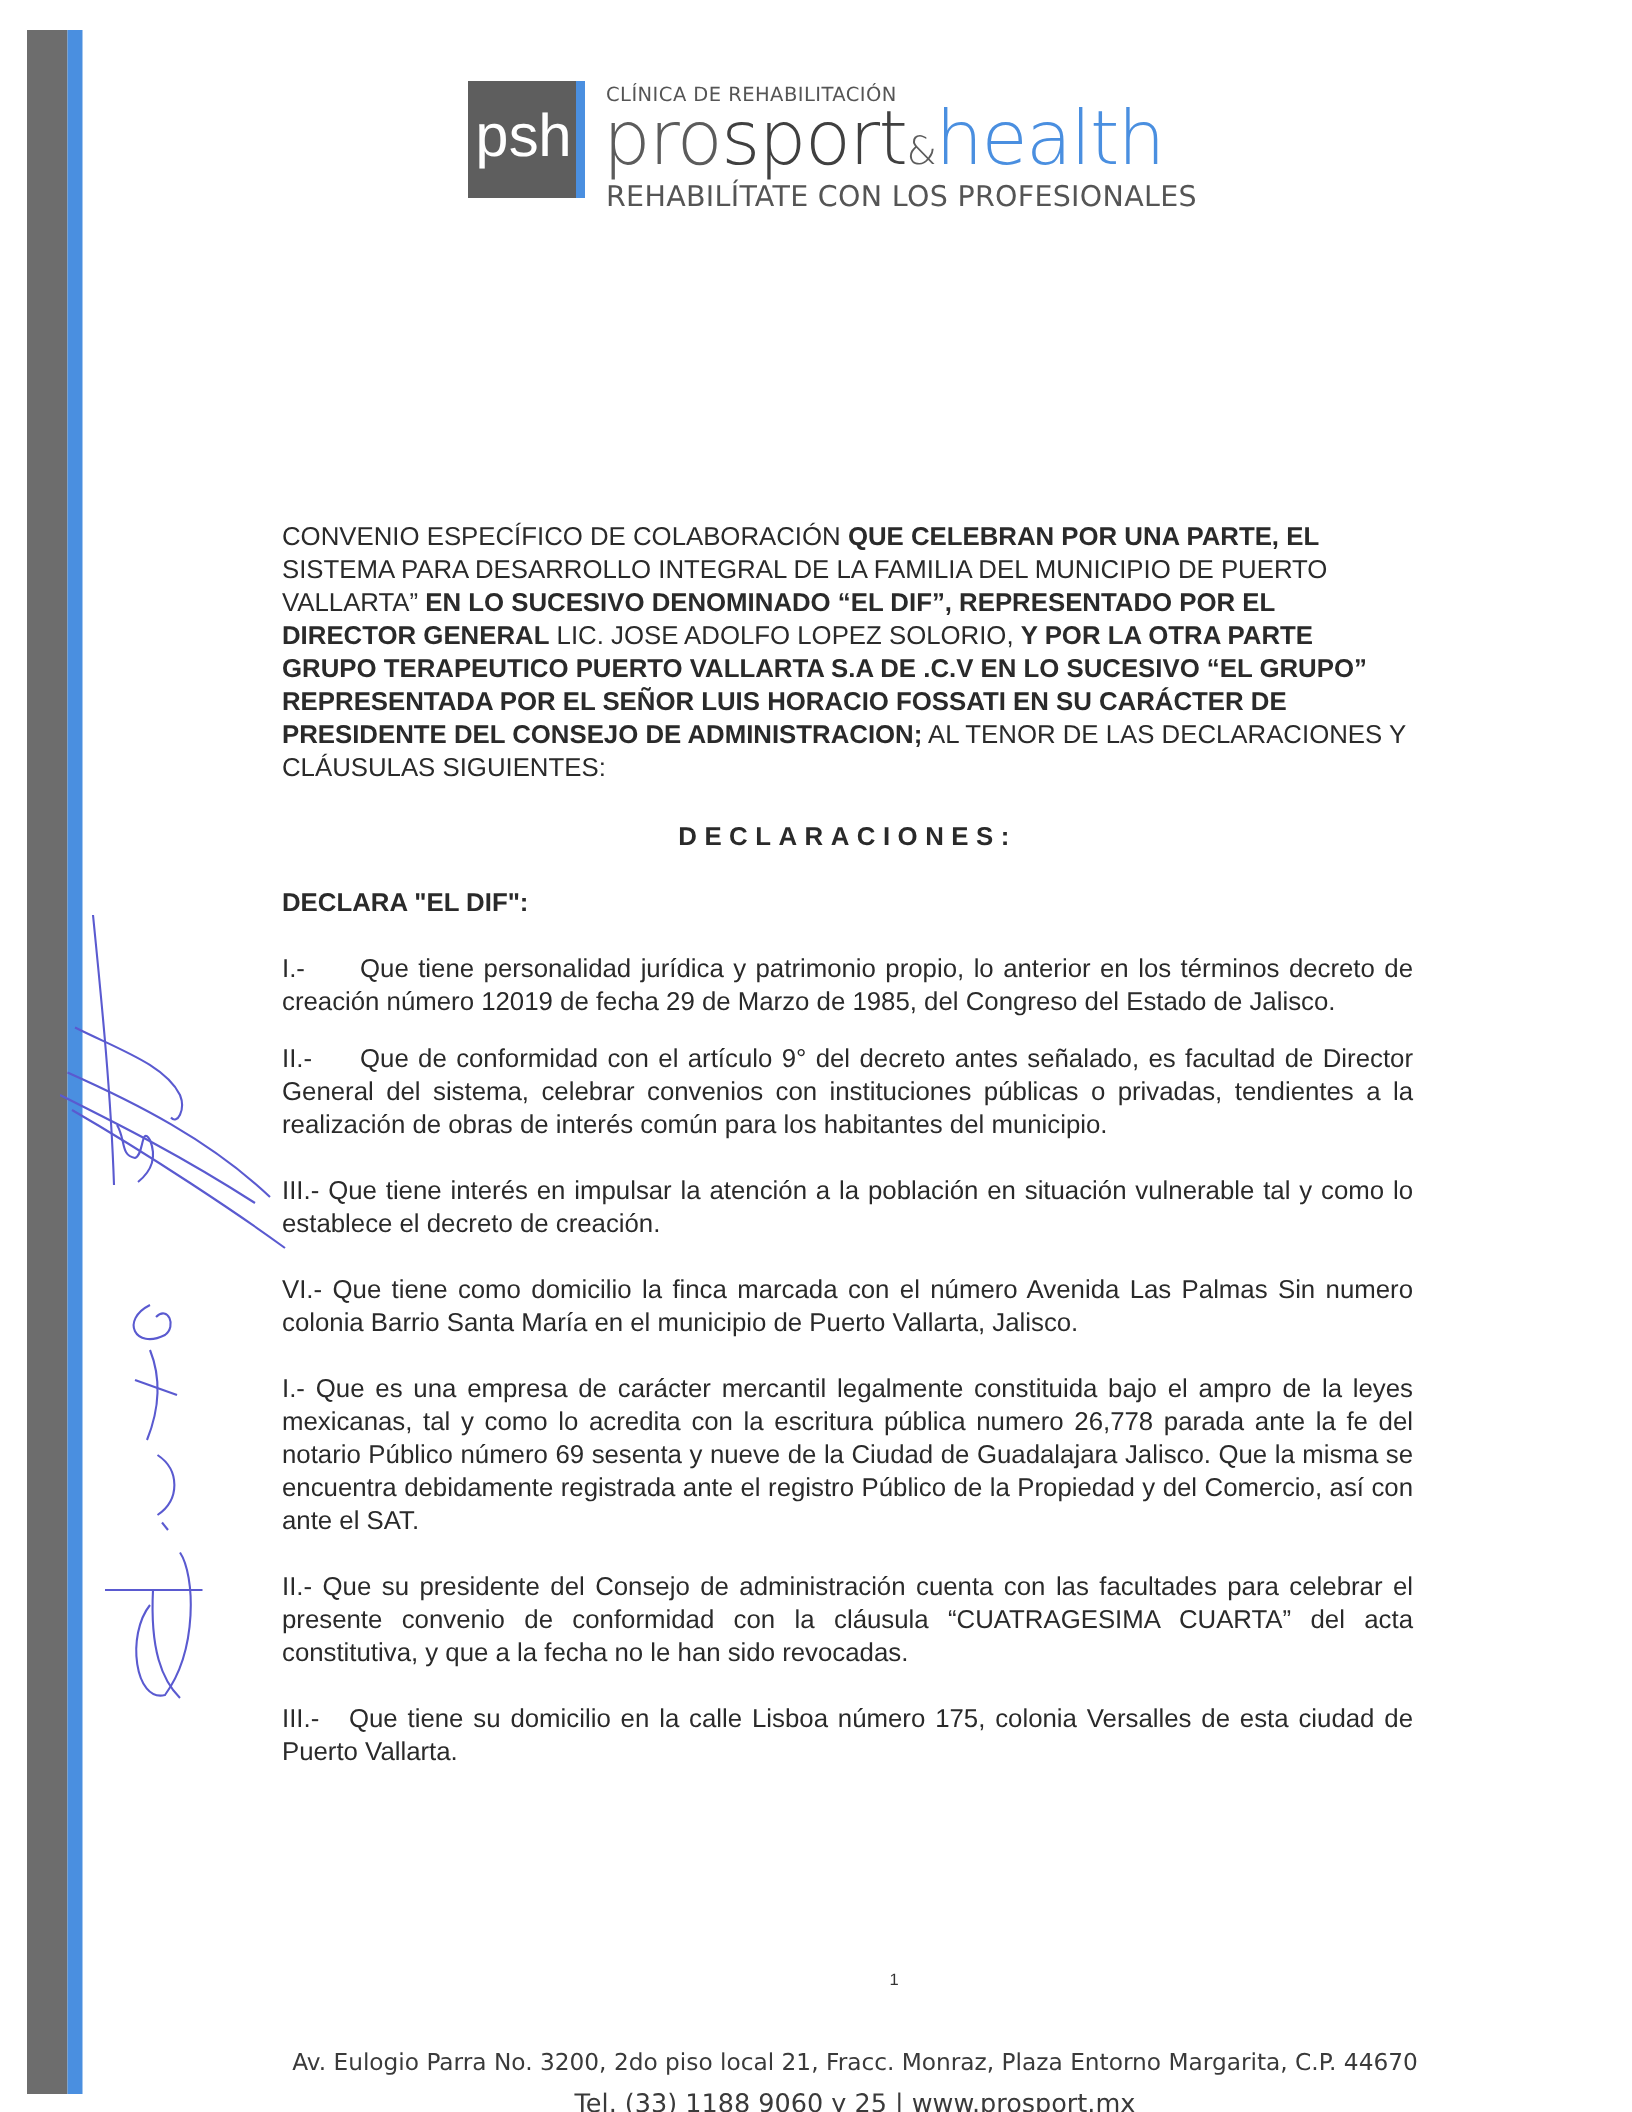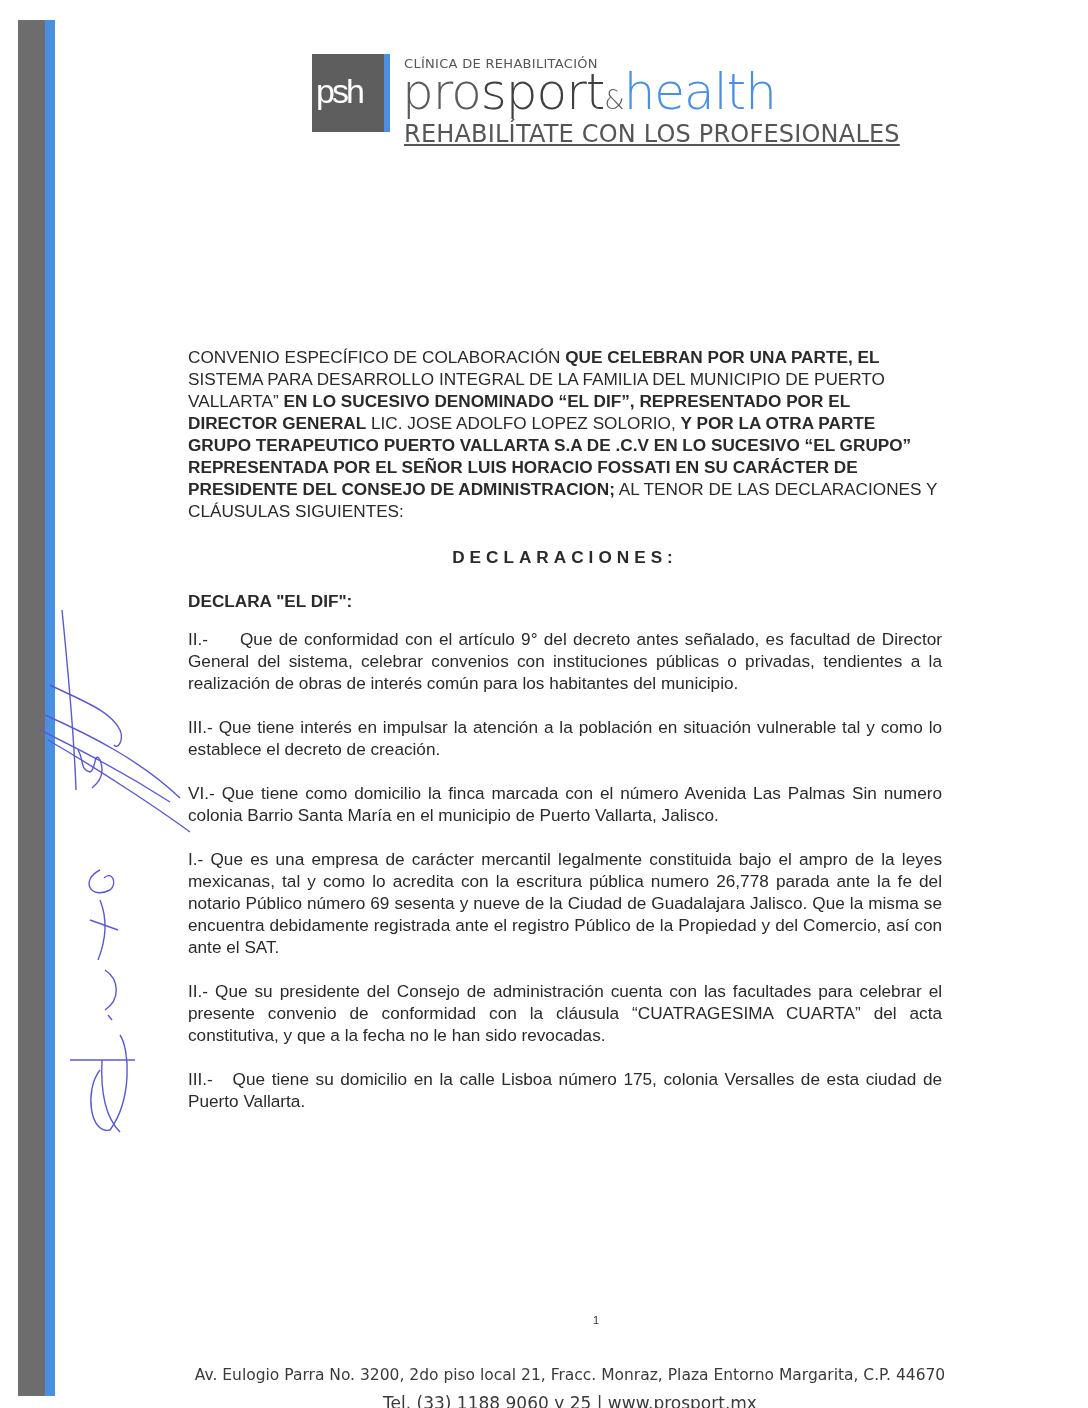--- a/index.html
+++ b/index.html
@@ -3,28 +3,28 @@
 <meta charset="utf-8">
 <style>
   html, body { margin:0; padding:0; }
   body { width:1088px; height:1408px; background:#ffffff; position:relative; overflow:hidden;
          font-family:"Liberation Sans", sans-serif; color:#2a2a2a; }
   .bar-gray { position:absolute; left:18px; top:20px; width:27px; height:1376px; background:#6d6d6d; }
   .bar-blue { position:absolute; left:45px; top:20px; width:10px; height:1376px; background:#4a8fe0; }
   .logo { position:absolute; left:312px; top:54px; width:560px; height:90px; }
   .logo-box { position:absolute; left:0; top:0; width:72px; height:78px; background:#5e5e5e; }
   .logo-box-stripe { position:absolute; left:72px; top:0; width:6px; height:78px; background:#4a8fe0; }
-  .logo-mono { position:absolute; left:4px; top:18px; font-family:Liberation Sans, sans-serif; font-size:34px; color:#ffffff; letter-spacing:-3px; font-weight:300; }
+  .logo-mono { position:absolute; left:4px; top:18px; font-family:Liberation Mono, monospace; font-size:40px; color:#ffffff; letter-spacing:-3px; font-weight:300; }
   .logo-kicker { position:absolute; left:92px; top:2px; font-family:"DejaVu Sans", sans-serif; font-size:13px; color:#555; letter-spacing:0.3px; }
   .logo-word { position:absolute; left:90px; top:8px; font-family:"DejaVu Sans", sans-serif; font-size:50px; font-weight:300; letter-spacing:-1px; line-height:60px; white-space:nowrap; }
   .logo-word .pro { color:#5c5c5c; }
   .logo-word .sport { color:#404040; }
   .logo-word .amp { color:#5c5c5c; font-size:26px; }
   .logo-word .health { color:#4a8fe0; }
-  .logo-tagline { position:absolute; left:92px; top:66px; font-family:"DejaVu Sans", sans-serif; font-size:24px; color:#555; letter-spacing:0.2px; white-space:nowrap;text-decoration:underline; }
+  .logo-tagline { position:absolute; left:92px; top:66px; font-family:"DejaVu Sans", sans-serif; font-size:19px; color:#555; letter-spacing:0.2px; white-space:nowrap; }
 
   .content { position:absolute; left:172px; top:330px; width:786px; font-size:17.2px; line-height:22px; }
   .content p { margin:16px; }
   .b { font-weight:bold; }
   .intro { text-align:left; }
   .heading { text-align:center; font-weight:bold; letter-spacing:5px; margin-top:24px !important; }
   .subhead { margin-top:22px !important; }
   .j { text-align:justify; }
   .gap { margin-top:22px !important; }
   .tab { display:inline-block; width:52px; }
@@ -52,20 +52,21 @@
   <div class="logo-tagline">REHABILÍTATE CON LOS PROFESIONALES</div>
 </div>
 
 <div class="content">
   <p class="intro"><span>CONVENIO ESPECÍFICO DE COLABORACIÓN </span><span class="b">QUE CELEBRAN POR UNA PARTE, EL</span><span> SISTEMA PARA DESARROLLO INTEGRAL DE LA FAMILIA DEL MUNICIPIO DE PUERTO VALLARTA” </span><span class="b">EN LO SUCESIVO DENOMINADO “EL DIF”, REPRESENTADO POR EL DIRECTOR GENERAL</span><span> LIC. JOSE ADOLFO LOPEZ SOLORIO, </span><span class="b">Y POR LA OTRA PARTE GRUPO TERAPEUTICO PUERTO VALLARTA S.A DE .C.V   EN LO SUCESIVO “EL GRUPO” REPRESENTADA POR EL SEÑOR LUIS HORACIO FOSSATI EN SU CARÁCTER DE PRESIDENTE DEL CONSEJO DE ADMINISTRACION;</span><span> AL TENOR DE LAS DECLARACIONES Y CLÁUSULAS SIGUIENTES:</span></p>
 
   <p class="heading">DECLARACIONES:</p>
 
   <p class="subhead b">DECLARA "EL DIF":</p>
 
+  <p class="j gap"><span class="tab">I.-</span><span>Que tiene personalidad jurídica y patrimonio propio, lo anterior en los términos  decreto de creación número 12019 de fecha 29 de Marzo de 1985, del Congreso del Estado de Jalisco.</span></p>
   <p class="j"><span class="tab">II.-</span><span>Que de conformidad con el artículo 9° del decreto antes señalado, es facultad de Director General del sistema, celebrar convenios con instituciones públicas o privadas, tendientes a la realización de obras de interés común para los habitantes del municipio.</span></p>
   <p class="j gap"><span>III.-</span> <span>Que tiene interés en impulsar la atención a la población en situación vulnerable tal y como lo establece el decreto de creación.</span></p>
   <p class="j gap"><span>VI.-</span> <span>Que tiene como domicilio la finca marcada con el número Avenida Las Palmas Sin numero colonia Barrio Santa María en el municipio de Puerto Vallarta, Jalisco.</span></p>
 
 
   <p class="j gap"><span>I.-</span> <span>Que es una empresa de carácter mercantil legalmente constituida bajo el ampro de la leyes mexicanas, tal y como lo acredita con la escritura pública numero 26,778 parada ante la fe del notario Público número 69 sesenta y nueve de la Ciudad de Guadalajara Jalisco. Que la misma se encuentra debidamente registrada ante el registro Público de la Propiedad y del Comercio, así con ante el SAT.</span></p>
   <p class="j gap"><span>II.-</span> <span>Que su presidente del Consejo de administración cuenta con las facultades para celebrar el presente convenio de conformidad con la cláusula “CUATRAGESIMA CUARTA” del acta constitutiva, y que  a la fecha no le han sido revocadas.</span></p>
   <p class="j gap"><span>III.-</span>&nbsp;&nbsp; <span>Que tiene su domicilio en la calle Lisboa número 175,  colonia Versalles  de esta ciudad de Puerto Vallarta.</span></p>
 </div>
 

